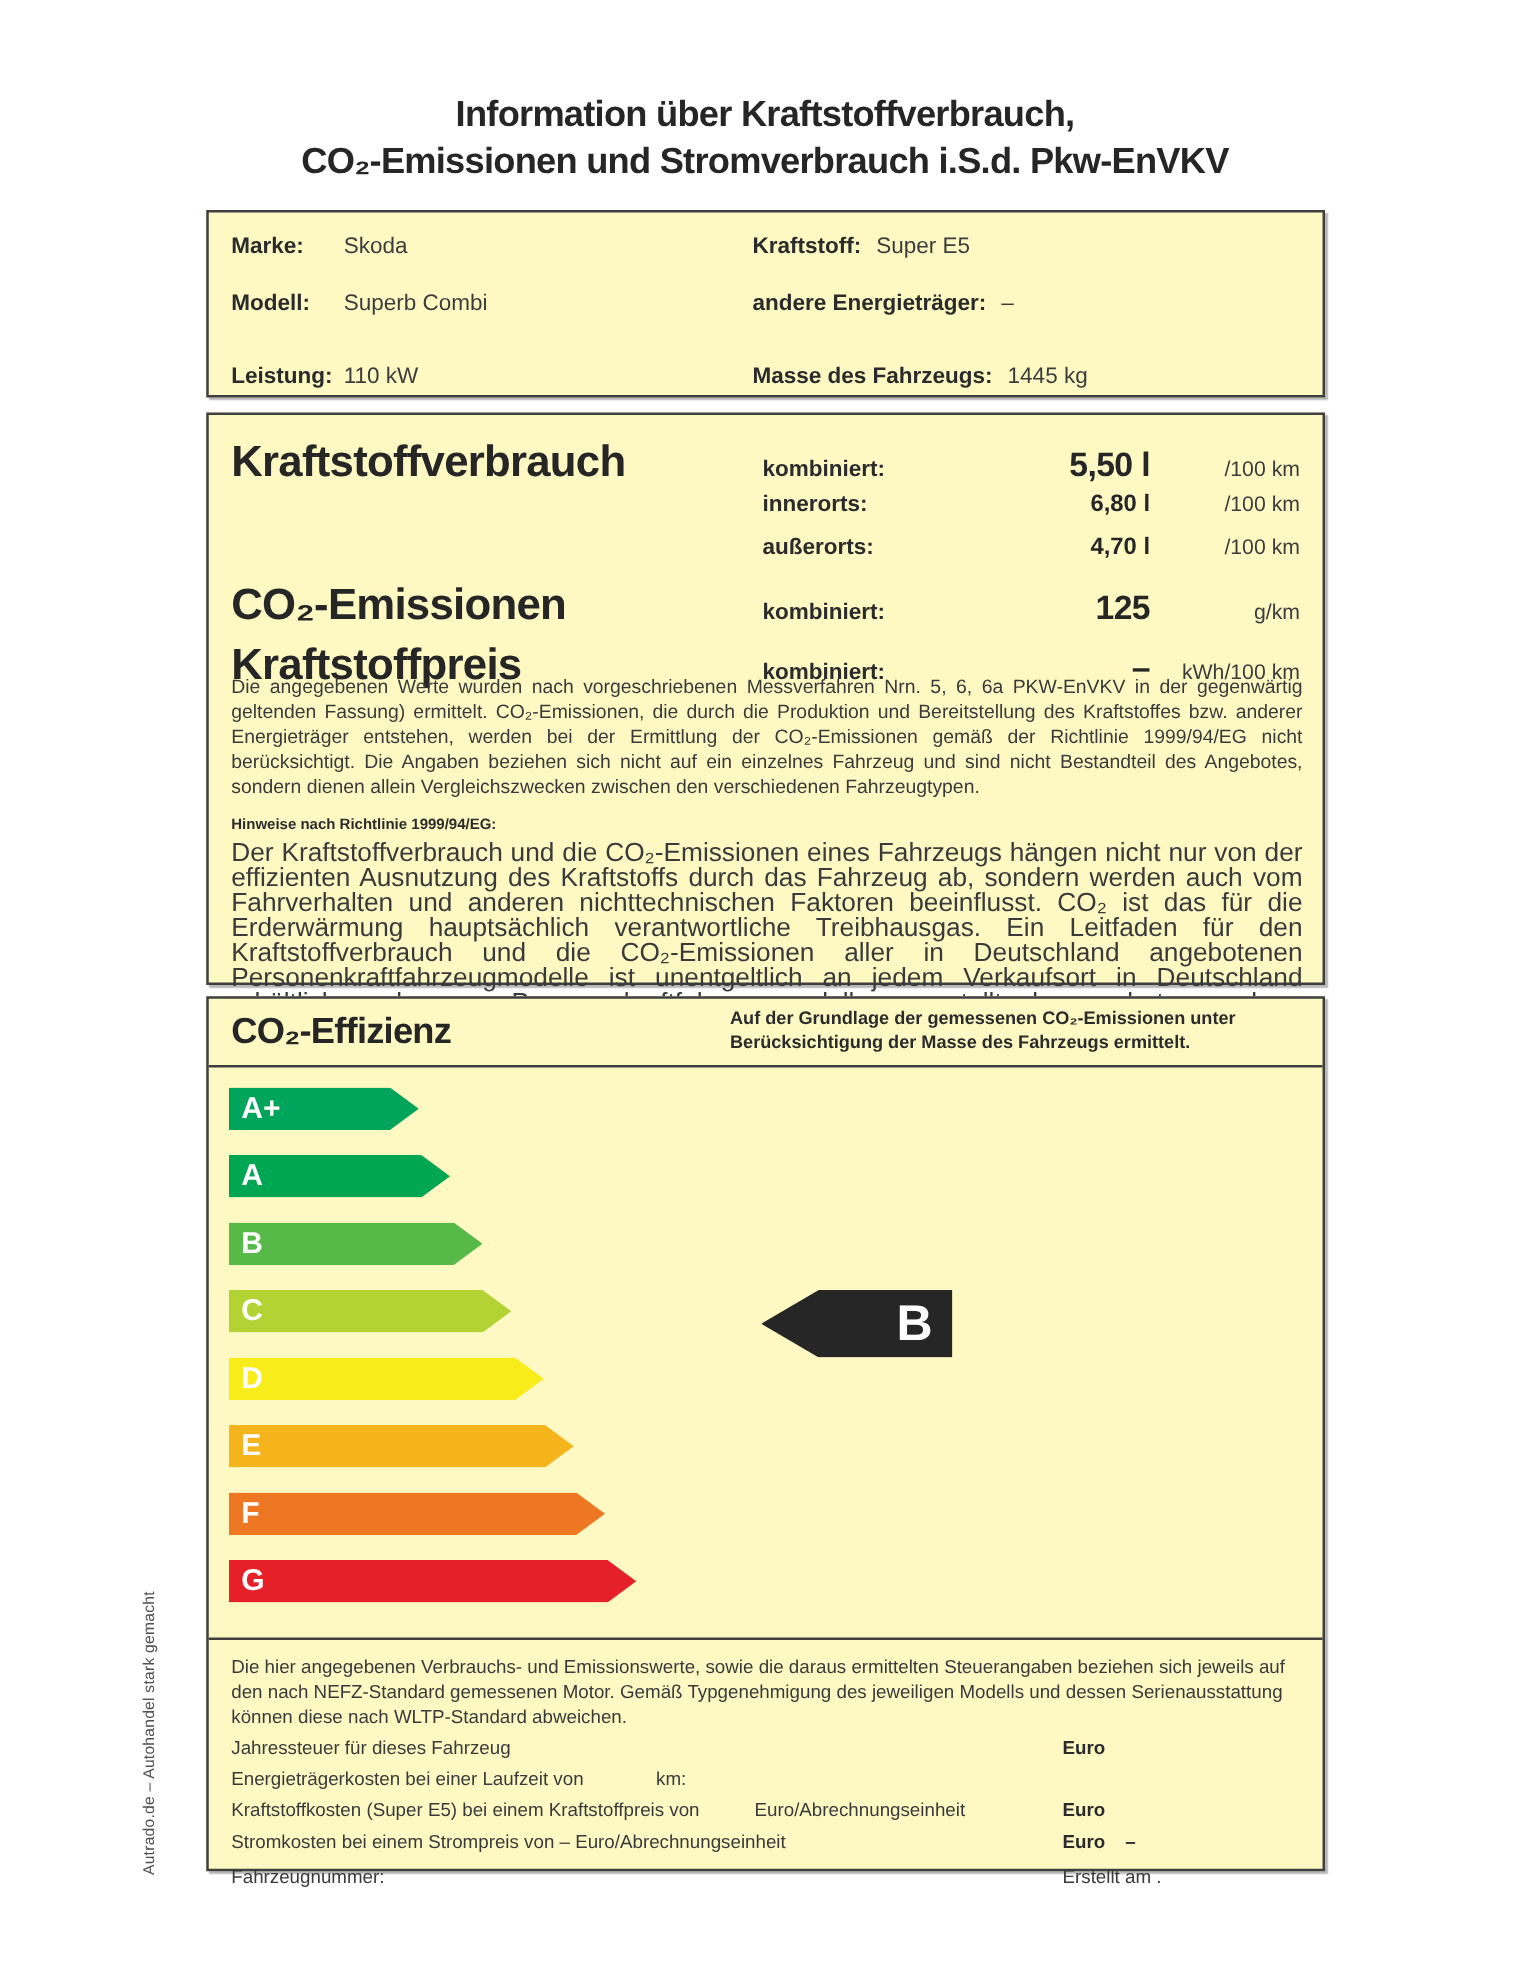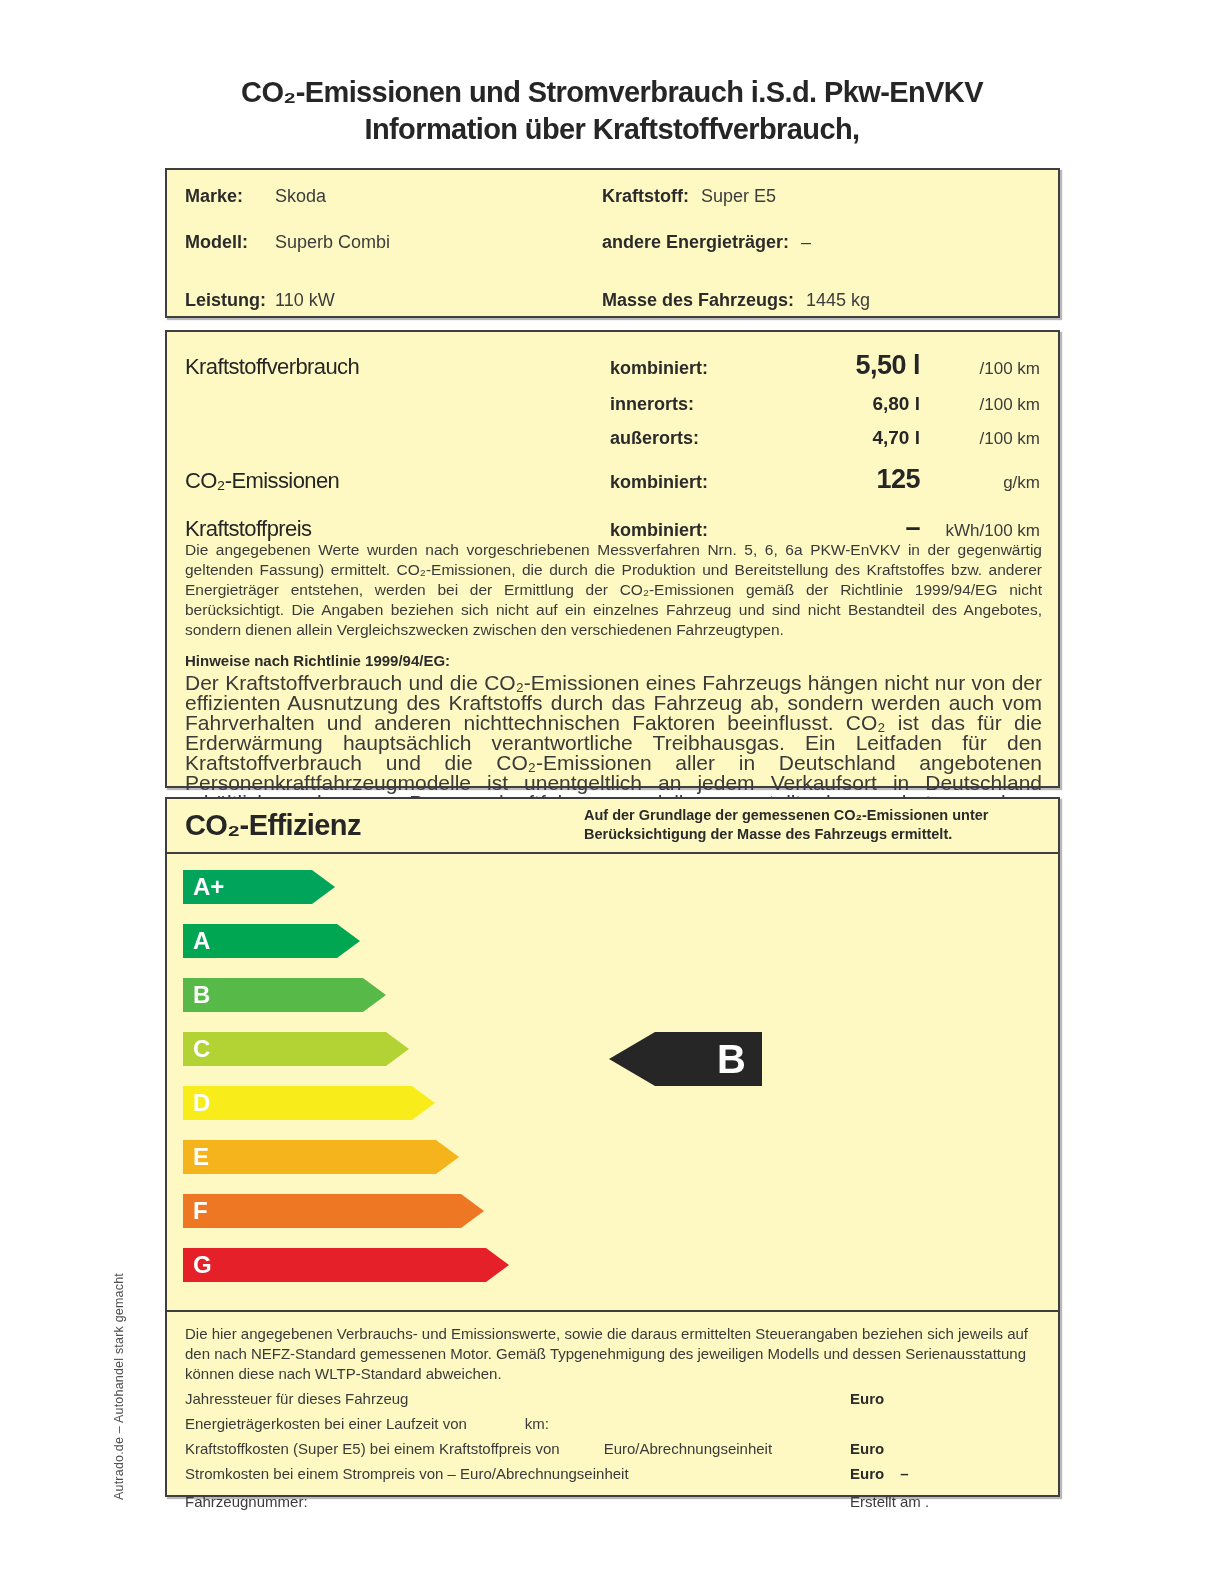--- a/index.html
+++ b/index.html
@@ -36,28 +36,28 @@
   .v-label { display:inline-block; width:90px; font-weight:bold; color:#2b2b2b; font-size:18px; }
   .v-value { font-size:18px; color:#3c3c3c; }
   .v-right { position:absolute; left:417px; top:0; }
   .v-right .v-label-r { font-weight:bold; color:#2b2b2b; font-size:18px; }
   .v-right .v-value { margin-left:12px; }
 
   
   .c-row { position:absolute; left:18px; right:18px; display:grid; grid-template-columns:425px 190px 120px 1fr; align-items:baseline; }
   .c-row-1 { top:18px; } .c-row-2 { top:61px; } .c-row-3 { top:95px; }
   .c-row-4 { top:132px; } .c-row-5 { top:180px; }
-  .c-section { font-weight:normal; font-size:22px; color:#262626; letter-spacing:-0.6px; }
+  .c-section { font-weight:bold; font-size:35px; color:#262626; letter-spacing:-0.6px; }
   .c-mode { font-weight:bold; font-size:18px; color:#2b2b2b; }
   .c-value { text-align:right; font-weight:bold; color:#262626; }
   .c-value.big { font-size:27px; letter-spacing:-0.5px;text-align:right; }
   .c-value.small { font-size:19px; }
   .c-unit { text-align:right; font-size:17px; color:#3c3c3c; }
   .c-legal { position:absolute; left:18px; right:16px; top:208px; font-size:15.5px; line-height:20px; color:#3a3a3a; text-align:justify; }
-  .c-hinweis-title { position:absolute; left:18px; top:320px; font-size:15px; font-weight:bold; color:#2b2b2b; }
+  .c-hinweis-title { position:absolute; left:18px; top:320px; font-size:12px; font-weight:bold; color:#2b2b2b; }
   .c-hinweis-text { position:absolute; left:18px; right:16px; top:341px; font-size:21px; line-height:20px; color:#3a3a3a; text-align:justify; }
 
   
   .e-header { position:absolute; top:0; left:0; right:0; height:55px; border-bottom:2px solid #3f3f3f; }
   .e-heading { position:absolute; left:18px; top:10px; font-size:29px; font-weight:bold; color:#262626; letter-spacing:-0.6px; }
   .e-note { position:absolute; left:417px; top:7px; width:420px; font-size:14.5px; line-height:19px; font-weight:bold; color:#2b2b2b; }
   .e-arrows { position:absolute; top:57px; left:0; right:0; height:456px; border-bottom:2px solid #3f3f3f; }
   .arrow {
     position:relative; height:34px; margin-left:16px; margin-bottom:20px;
     clip-path:polygon(0 0, calc(100% - 23px) 0, 100% 50%, calc(100% - 23px) 100%, 0 100%);
@@ -78,22 +78,22 @@
   .f-suffix { margin-left:16px; font-weight:bold; color:#2b2b2b; }
   .gap-a { display:inline-block; width:58px; }
   .gap-b { display:inline-block; width:44px; }
   .f-bottom { position:absolute; left:18px; right:16px; top:179px; height:22px; font-size:15px; color:#3a3a3a; }
   .f-erstellt { position:absolute; left:665px; top:0; }
 </style>
 </head>
 <body>
 
 <div class="page-title">
+  <div>Information über Kraftstoffverbrauch,</div>
   <div>CO₂-Emissionen und Stromverbrauch i.S.d. Pkw-EnVKV</div>
-  <div>Information über Kraftstoffverbrauch,</div>
 </div>
 
 <div class="side-note">Autrado.de – Autohandel stark gemacht</div>
 
 <section class="box box-vehicle">
   <div class="v-row v-row-1">
     <span class="v-label">Marke:</span><span class="v-value">Skoda</span>
     <span class="v-right">
       <span class="v-label-r">Kraftstoff:</span><span class="v-value">Super E5</span>
     </span>

